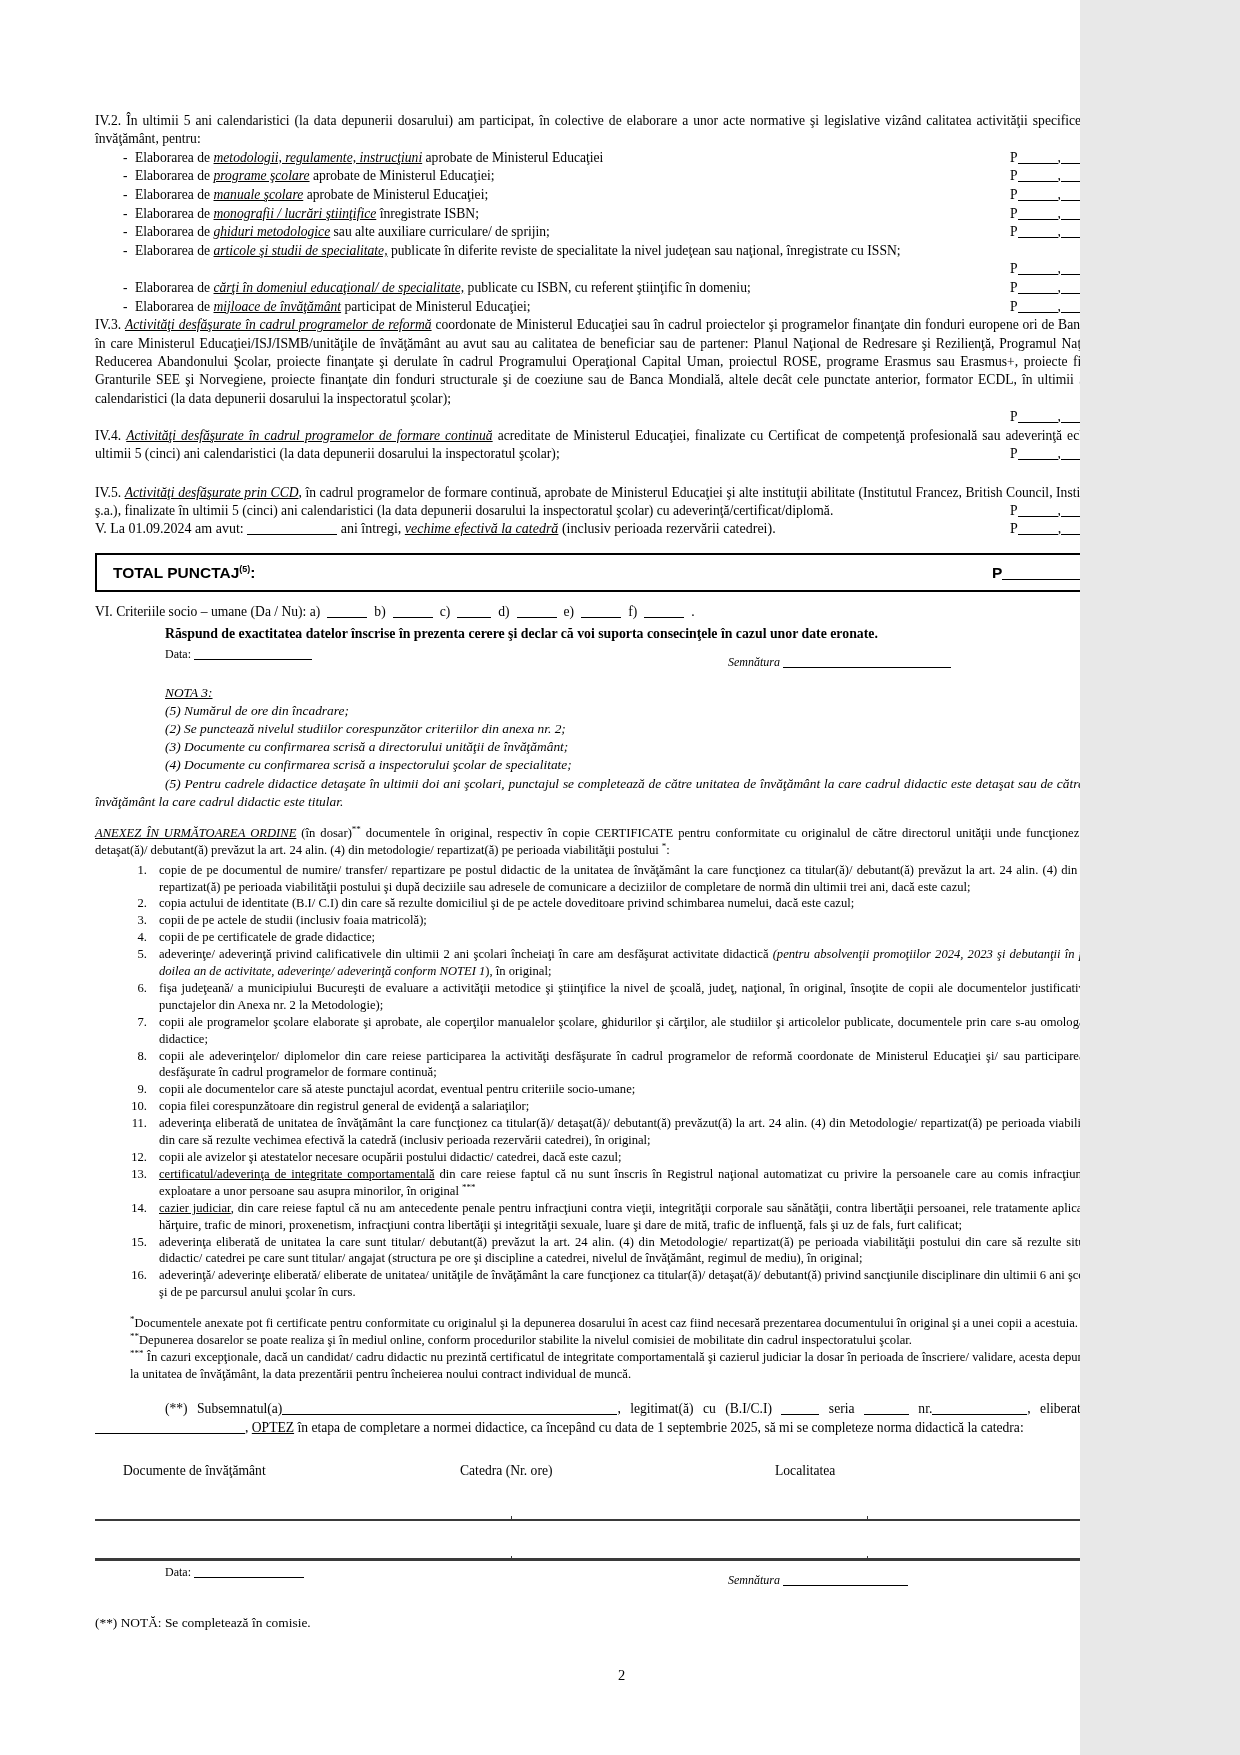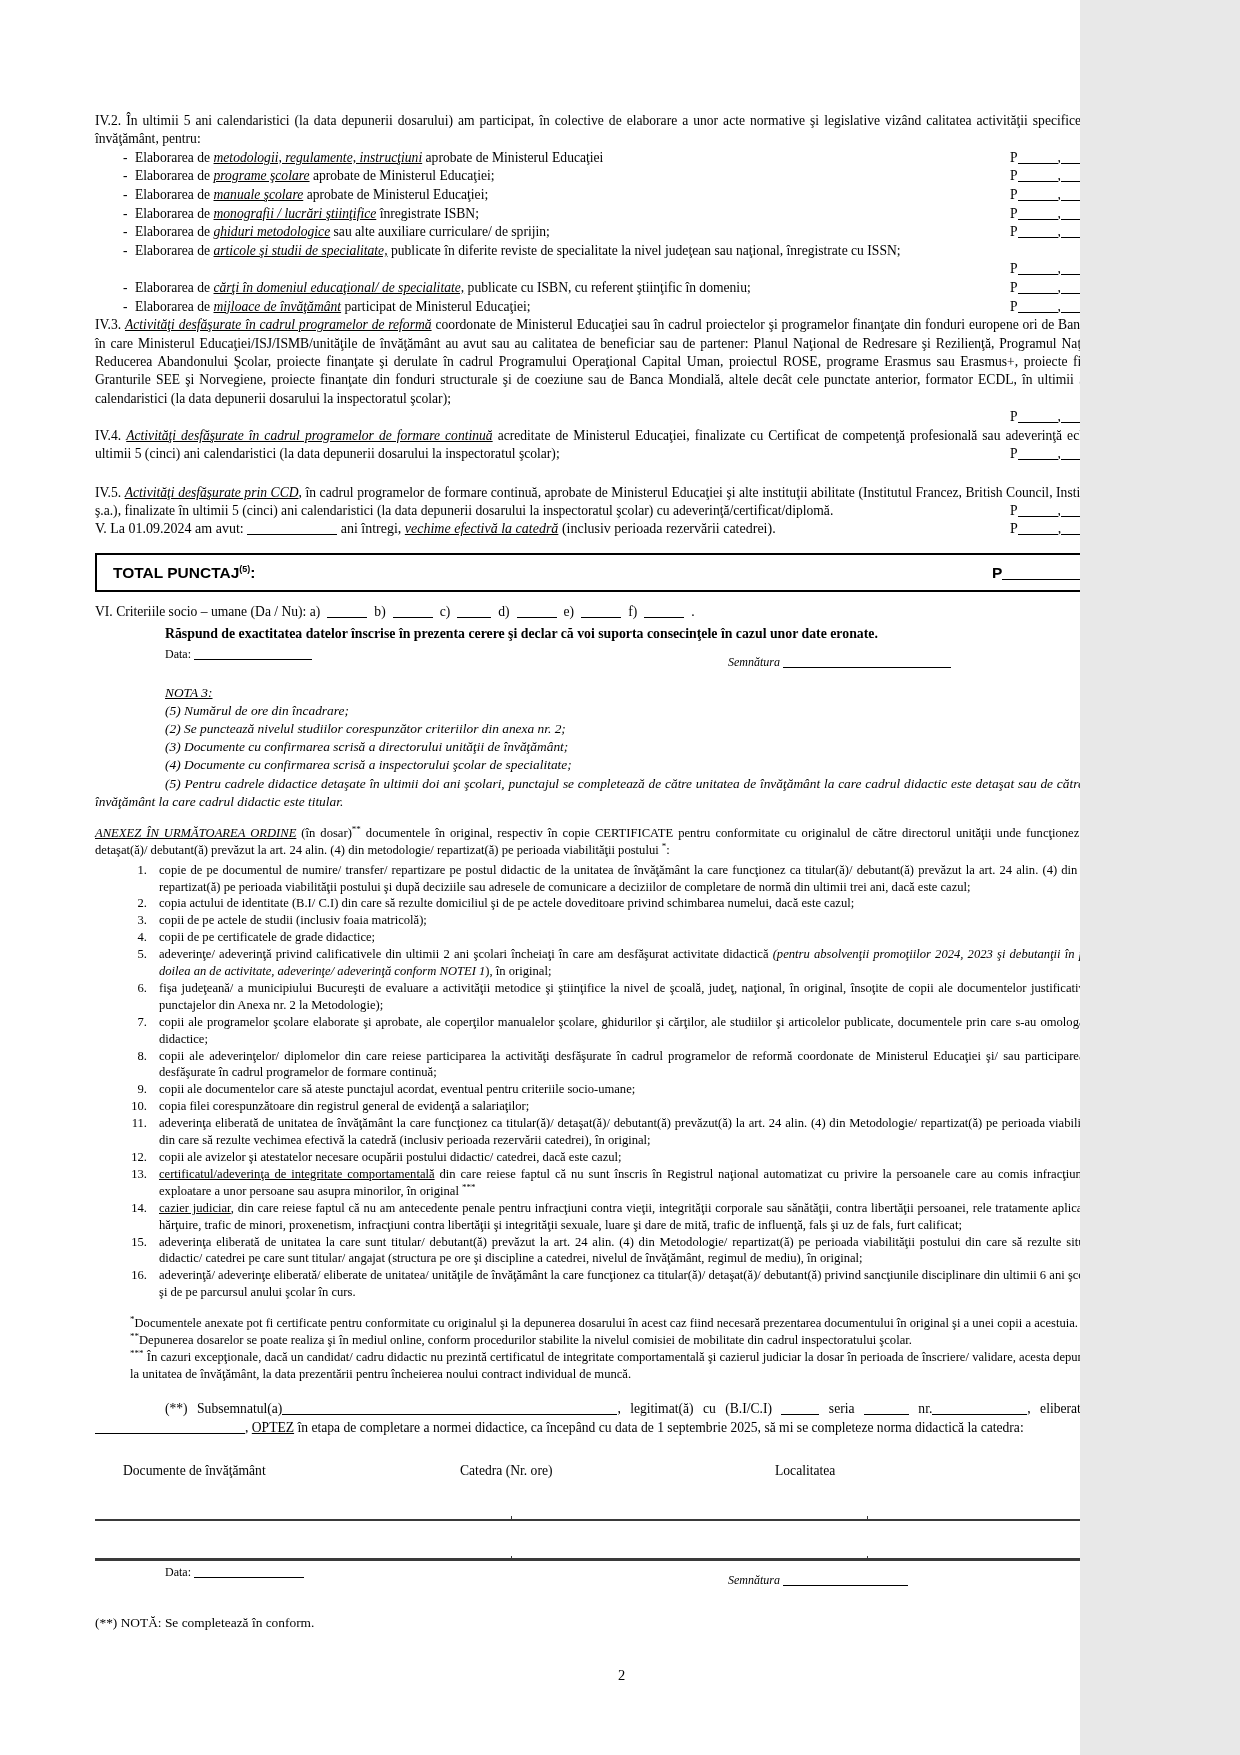--- a/index.html
+++ b/index.html
@@ -234,18 +234,18 @@
     <div class="tline2">
       <span class="tick tick-a"></span>
       <span class="tick tick-b"></span>
     </div>
 
     <div class="dsrow">
       <span>Data:</span> <span class="bl w110"></span>
       <span class="semblock"><span>Semnătura</span> <span class="bl w125"></span></span>
     </div>
 
-    <p class="note-bottom">(**) NOTĂ: Se completează în conform.</p>
+    <p class="note-bottom">(**) NOTĂ: Se completează în comisie.</p>
 
     <p class="pagenum">2</p>
 
   </div>
 </div>
 
 </body></html>

